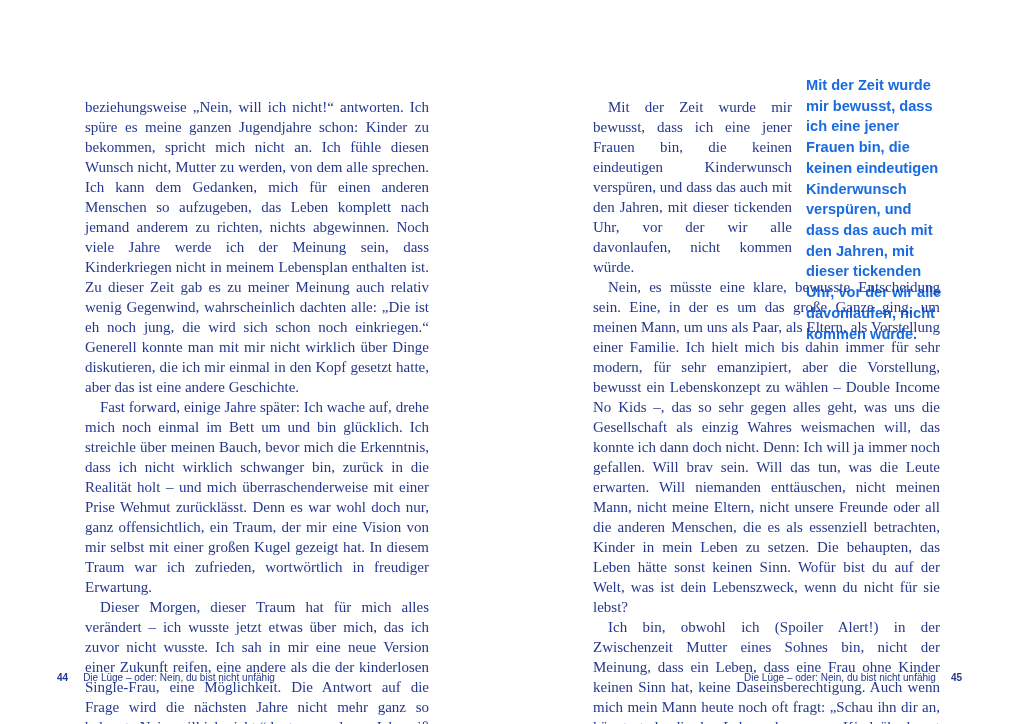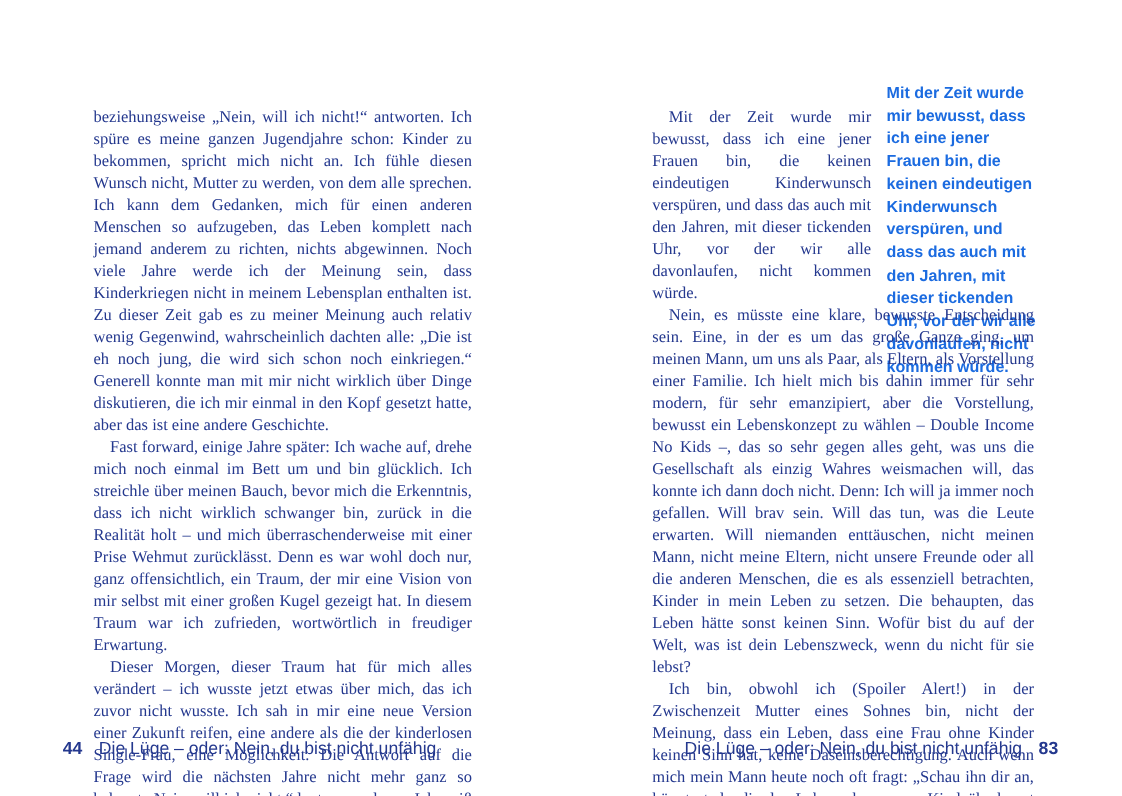--- a/index.html
+++ b/index.html
@@ -53,21 +53,21 @@
     text-align: left;
   }
 
   .footer {
     position: absolute;
     top: 672px;
     display: flex;
     align-items: baseline;
     gap: 15px;
     font-family: "Liberation Sans", sans-serif;
-    font-size: 16px;
+    font-size: 10px;
     color: var(--body-color, #24388e);
     white-space: nowrap;
   }
   .footer-left { left: 57px; }
   .footer-right { right: 58px; }
   .page-num { font-weight: bold; }
 </style>
 </head>
 <body>
 
@@ -93,17 +93,17 @@
         <p class="para indent">Mit der Zeit wurde mir bewusst, dass ich eine jener Frauen bin, die keinen eindeutigen Kinderwunsch verspüren, und dass das auch mit den Jahren, mit dieser tickenden Uhr, vor der wir alle davonlaufen, nicht kommen würde.</p>
       </div>
       <div>
         <p class="para indent">Nein, es müsste eine klare, bewusste Entscheidung sein. Eine, in der es um das große Ganze ging, um meinen Mann, um uns als Paar, als Eltern, als Vorstellung einer Familie. Ich hielt mich bis dahin immer für sehr modern, für sehr emanzipiert, aber die Vorstellung, bewusst ein Lebenskonzept zu wählen – Double Income No Kids –, das so sehr gegen alles geht, was uns die Gesellschaft als einzig Wahres weismachen will, das konnte ich dann doch nicht. Denn: Ich will ja immer noch gefallen. Will brav sein. Will das tun, was die Leute erwarten. Will niemanden enttäuschen, nicht meinen Mann, nicht meine Eltern, nicht unsere Freunde oder all die anderen Menschen, die es als essenziell betrachten, Kinder in mein Leben zu setzen. Die behaupten, das Leben hätte sonst keinen Sinn. Wofür bist du auf der Welt, was ist dein Lebenszweck, wenn du nicht für sie lebst?</p>
         <p class="para indent">Ich bin, obwohl ich (Spoiler Alert!) in der Zwischenzeit Mutter eines Sohnes bin, nicht der Meinung, dass ein Leben, dass eine Frau ohne Kinder keinen Sinn hat, keine Daseinsberechtigung. Auch wenn mich mein Mann heute noch oft fragt: „Schau ihn dir an, könntest du dir das Leben ohne unser Kind überhaupt noch vorstellen?“ Ja, könnte ich. Ziemlich gut sogar. Das bedeutet nicht, dass ich unseren Sohn nicht</p>
       </div>
     </div>
 
     <footer class="footer footer-right">
       <span class="running-title">Die Lüge – oder: Nein, du bist nicht unfähig</span>
-      <span class="page-num">83</span>
+      <span class="page-num">45</span>
     </footer>
   </section>
 
 </div>
 
 </body></html>

